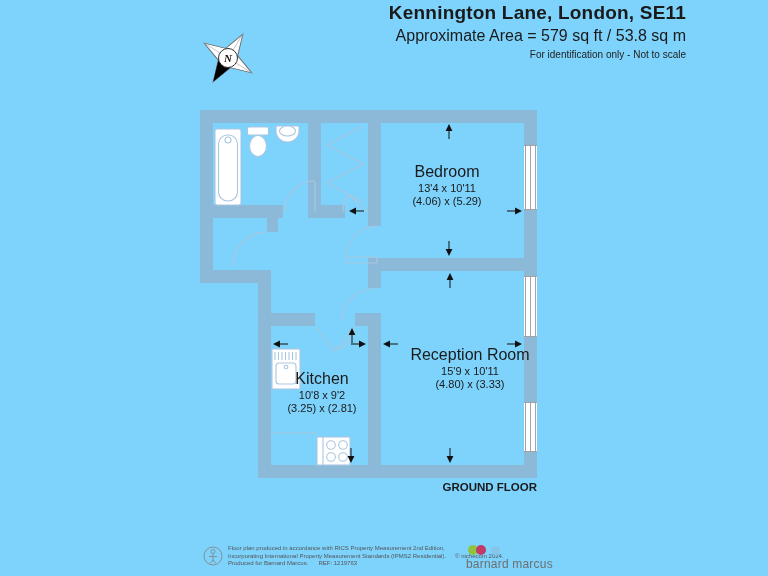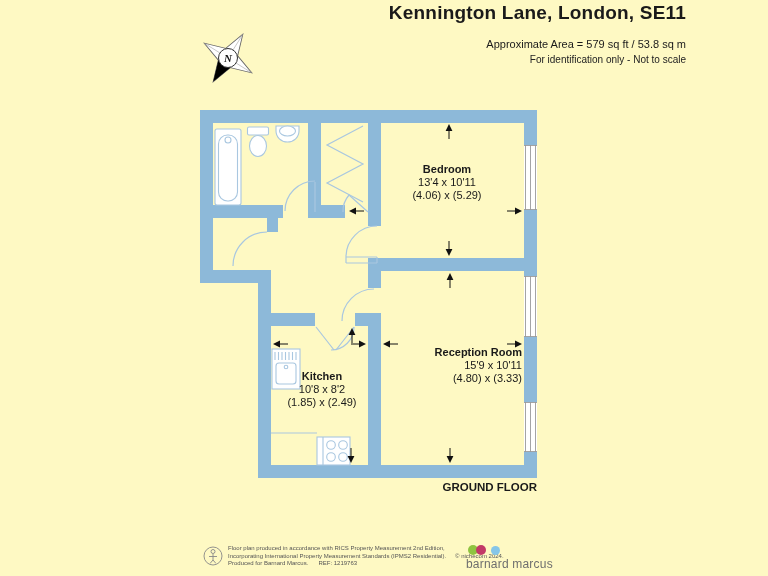--- a/index.html
+++ b/index.html
@@ -1,29 +1,29 @@
 <!DOCTYPE html>
 <html><head>
 <meta charset="utf-8">
 <style>
   html,body{margin:0;padding:0;background:#fff;}
-  #page{position:relative;width:768px;height:576px;background:#fef9c3;overflow:hidden;
+  #page{position:relative;width:768px;height:576px;background:#7dd3fc;overflow:hidden;
         font-family:"Liberation Sans",sans-serif;color:#1a1a1a;}
   #plan-svg{position:absolute;left:0;top:0;width:768px;height:576px;}
 
   .hdr{position:absolute;top:2px;right:82px;text-align:right;}
   .hdr .title{font-size:19px;font-weight:bold;letter-spacing:.2px;}
-  .hdr .area{font-size:11px;margin-top:14px;}
+  .hdr .area{font-size:16px;margin-top:3px;}
   .hdr .disc{font-size:10px;margin-top:4px;color:#222;}
 
   .room-label{position:absolute;text-align:center;line-height:1.18;}
-  .room-label .rname{font-size:11px;font-weight:bold;}
+  .room-label .rname{font-size:16px;font-weight:normal;}
   .room-label .rdim{font-size:11px;}
   #lbl-bedroom{left:387px;top:163px;width:120px;}
-  #lbl-reception{left:382px;top:346px;width:140px;text-align:right;}
+  #lbl-reception{left:400px;top:346px;width:140px;}
   #lbl-kitchen{left:262px;top:370px;width:120px;}
 
   .floor-label{position:absolute;top:481px;right:231px;font-size:11.5px;font-weight:bold;}
 
   .foot{position:absolute;left:228px;top:545px;width:280px;font-size:6px;line-height:7.6px;color:#555;}
   .foot .row{white-space:nowrap;}
   .foot .cp{margin-left:9px;}
   .foot .ref{margin-left:10px;}
 
   .brand{position:absolute;left:466px;top:544px;width:110px;}
@@ -186,22 +186,22 @@
     <div class="rdim">13'4 x 10'11</div>
     <div class="rdim">(4.06) x (5.29)</div>
   </div>
   <div class="room-label" id="lbl-reception">
     <div class="rname">Reception Room</div>
     <div class="rdim">15'9 x 10'11</div>
     <div class="rdim">(4.80) x (3.33)</div>
   </div>
   <div class="room-label" id="lbl-kitchen">
     <div class="rname">Kitchen</div>
-    <div class="rdim">10'8 x 8'2</div>
-    <div class="rdim">(1.85) x (2.49)</div>
+    <div class="rdim">10'8 x 9'2</div>
+    <div class="rdim">(3.25) x (2.81)</div>
   </div>
 
   <div class="floor-label">GROUND FLOOR</div>
 
   <div class="foot">
     <div class="row">Floor plan produced in accordance with RICS Property Measurement 2nd Edition,</div>
     <div class="row">
       <span>Incorporating International Property Measurement Standards (IPMS2 Residential).</span><span class="cp">© nichecom 2024.</span>
     </div>
     <div class="row">

